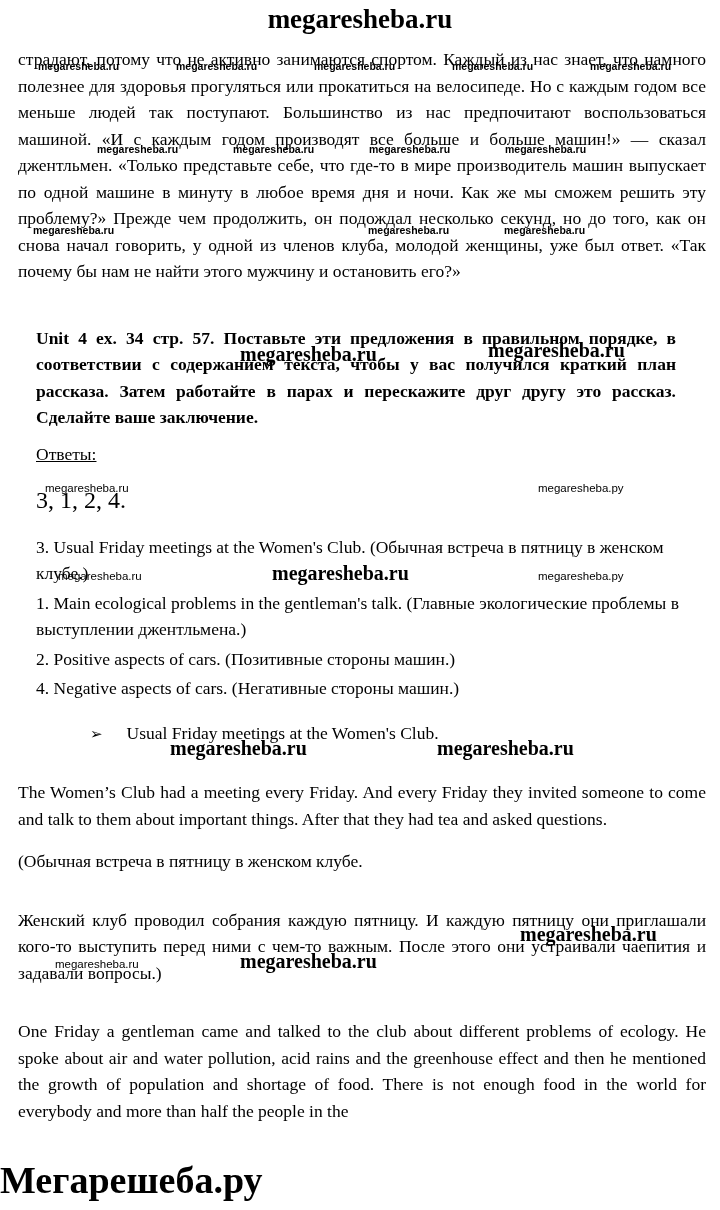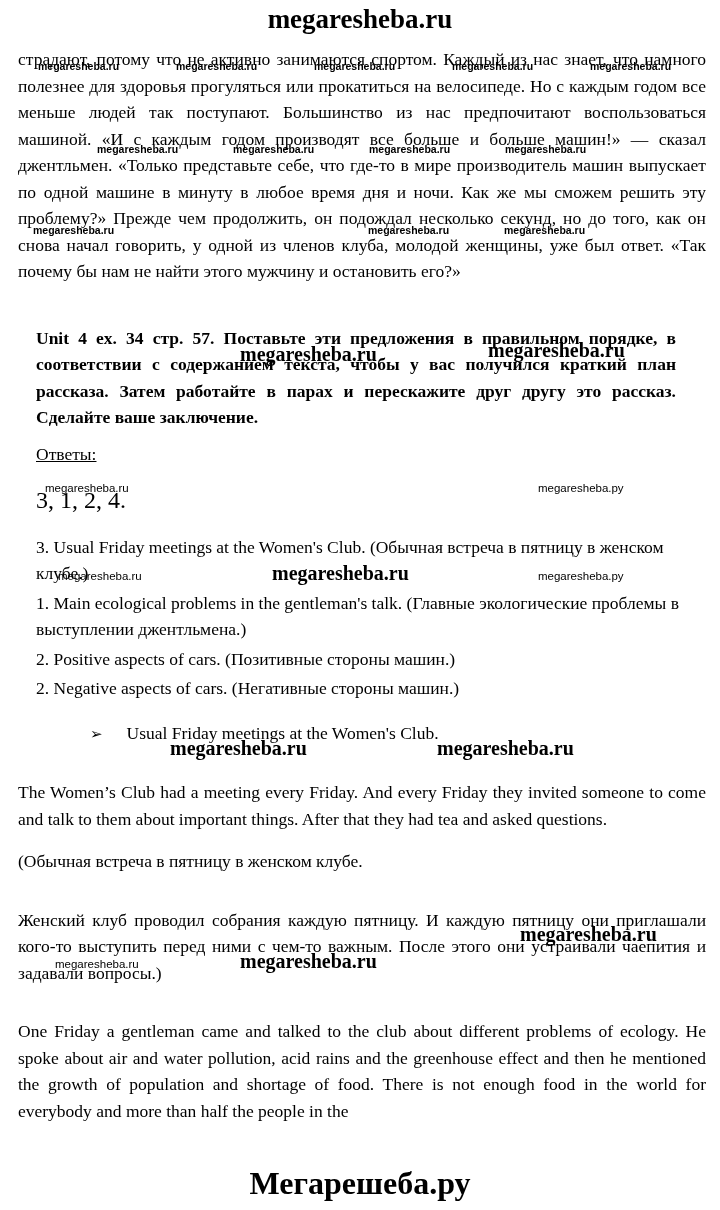--- a/index.html
+++ b/index.html
@@ -39,21 +39,21 @@
   }
   .bullet-line {
     font-size: 17.5px; line-height: 26.5px;
     margin: 18px 0 2px 90px;
   }
   .bullet-line .bullet { margin-right: 24px; font-size: 15px; }
   .sec2 { margin-top: 30px; }
   .ru-intro { margin-top: 16px; }
   .site-footer {
     position: absolute; left: 0; right: 0; bottom: 8px;
-    text-align: center; font-size: 32px; font-weight: 700;
+    font-size: 38px; font-weight: 700;
   }
   
   .wm { position: absolute; white-space: nowrap; }
   .wm-sb {
     font-family: "Liberation Sans", sans-serif;
     font-size: 10.5px; font-weight: 700;
   }
   .wm-s {
     font-family: "Liberation Sans", sans-serif;
     font-size: 11.5px; font-weight: 400;
@@ -75,21 +75,21 @@
   <p class="para justified task-heading">Unit 4 ex. 34 стр. 57. Поставьте эти предложения в правильном порядке, в соответствии с содержанием текста, чтобы у вас получился краткий план рассказа. Затем работайте в парах и перескажите друг другу это рассказ. Сделайте ваше заключение.</p>
 
   <p class="answers-label"><span class="ul">Ответы:</span></p>
 
   <p class="answer-order">3, 1, 2, 4.</p>
 
   <div class="plan-list">
     <p class="plan-item">3. Usual Friday meetings at the Women's Club. (Обычная встреча в пятницу в женском клубе.)</p>
     <p class="plan-item">1. Main ecological problems in the gentleman's talk. (Главные экологические проблемы в выступлении джентльмена.)</p>
     <p class="plan-item">2. Positive aspects of cars. (Позитивные стороны машин.)</p>
-    <p class="plan-item">2. Negative aspects of cars. (Негативные стороны машин.)</p>
+    <p class="plan-item">4. Negative aspects of cars. (Негативные стороны машин.)</p>
   </div>
 
   <p class="bullet-line"><span class="bullet">➢</span><span>Usual Friday meetings at the Women's Club.</span></p>
 
   <p class="para justified">The Women’s Club had a meeting every Friday. And every Friday they invited someone to come and talk to them about important things. After that they had tea and asked questions.</p>
 
   <p class="para ru-intro">(Обычная встреча в пятницу в женском клубе.</p>
 
   <p class="para justified">Женский клуб проводил собрания каждую пятницу. И каждую пятницу они приглашали кого-то выступить перед ними с чем-то важным. После этого они устраивали чаепития и задавали вопросы.)</p>
 

